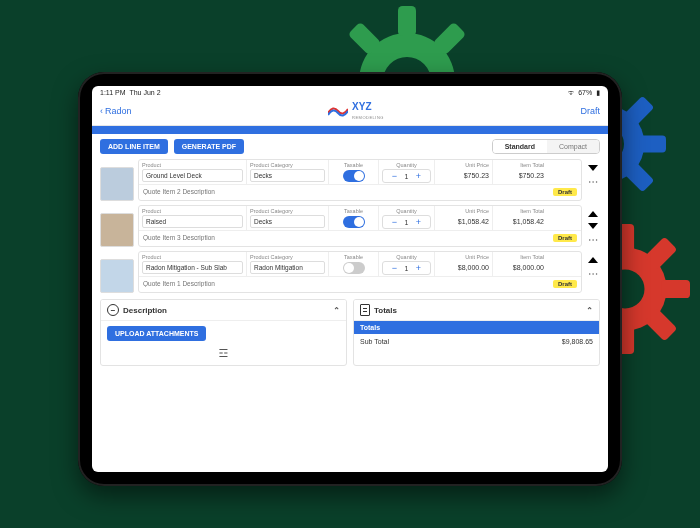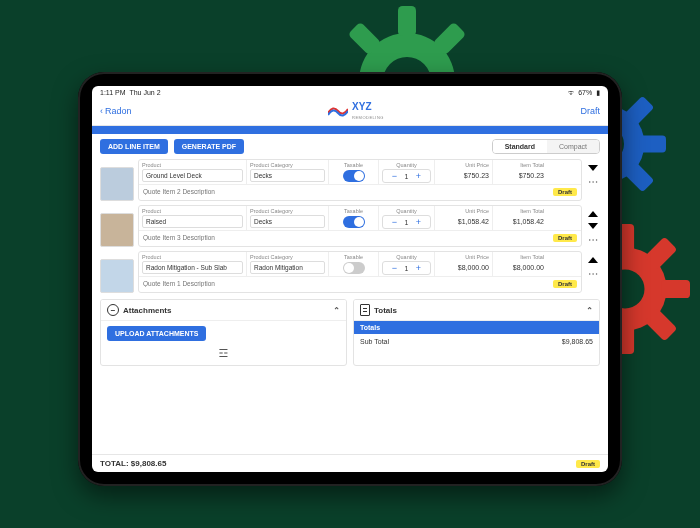--- a/index.html
+++ b/index.html
@@ -411,21 +411,21 @@
         </div>
       </div>
 
     </div>
 
     <div class="panels">
       <div class="panel">
         <div class="panel-h">
           <div class="hl">
               <span class="icon-circ">−</span>
-              <span>Attachments</span>
+              <span>Description</span>
             </div>
           <span class="chev">⌃</span>
         </div>
         <div class="panel-body">
           <button class="btn-primary">UPLOAD ATTACHMENTS</button>
           <div class="listicon">☲</div>
         </div>
       </div>
       <div class="panel">
         <div class="panel-h">
@@ -436,22 +436,15 @@
           <span class="chev">⌃</span>
         </div>
         <div class="totals-bar">Totals</div>
         <div class="tot-row">
           <span>Sub Total</span>
           <span>$9,808.65</span>
         </div>
       </div>
     </div>
 
-    <div class="footer">
-      <div class="ftot">
-        <span>TOTAL:</span>
-        <span>$9,808.65</span>
-      </div>
-      <div class="badge-draft" style="margin:0;">Draft</div>
-    </div>
 
   </div>
 </div>
 
 </body></html>

